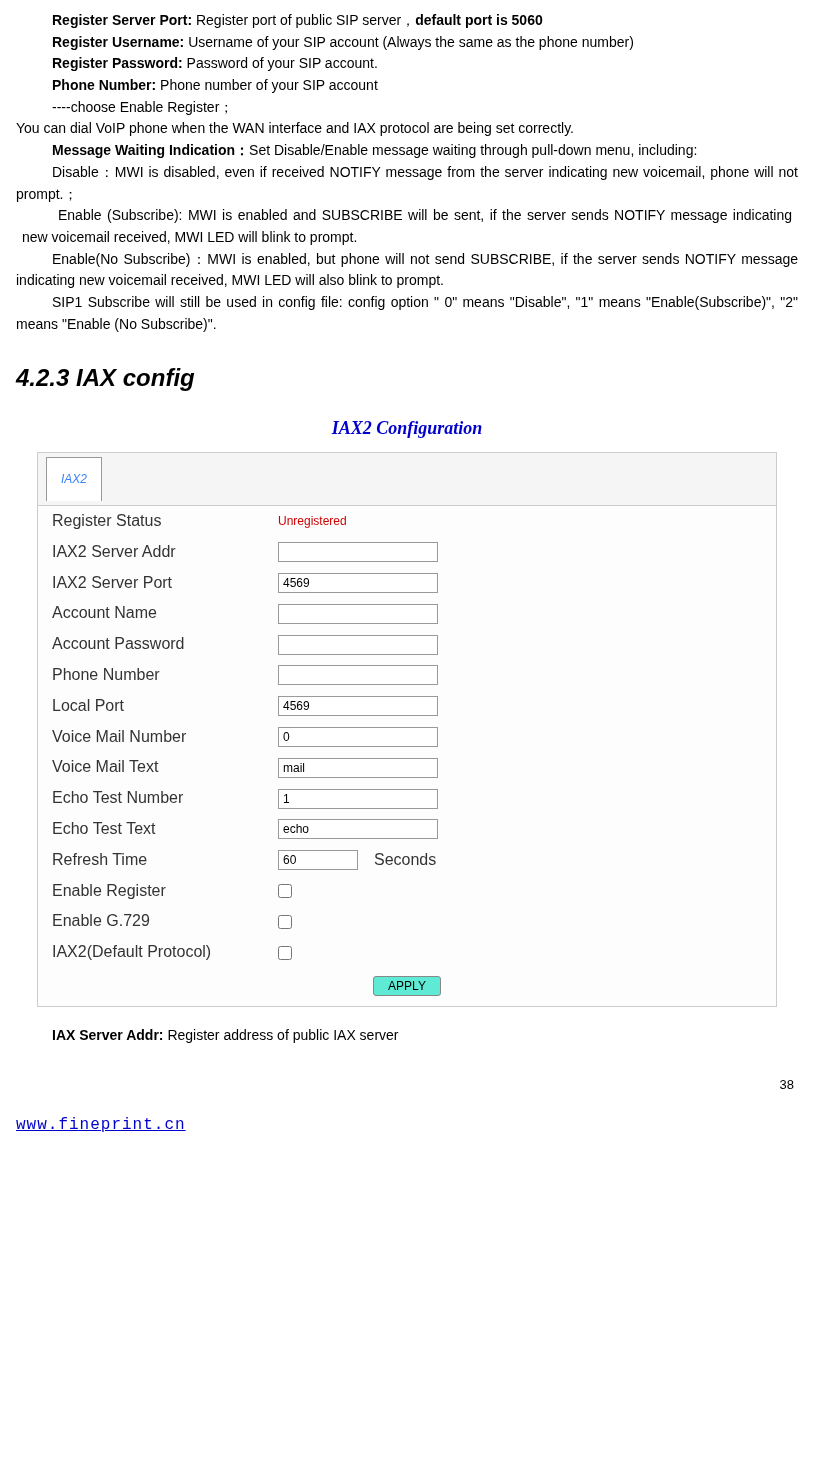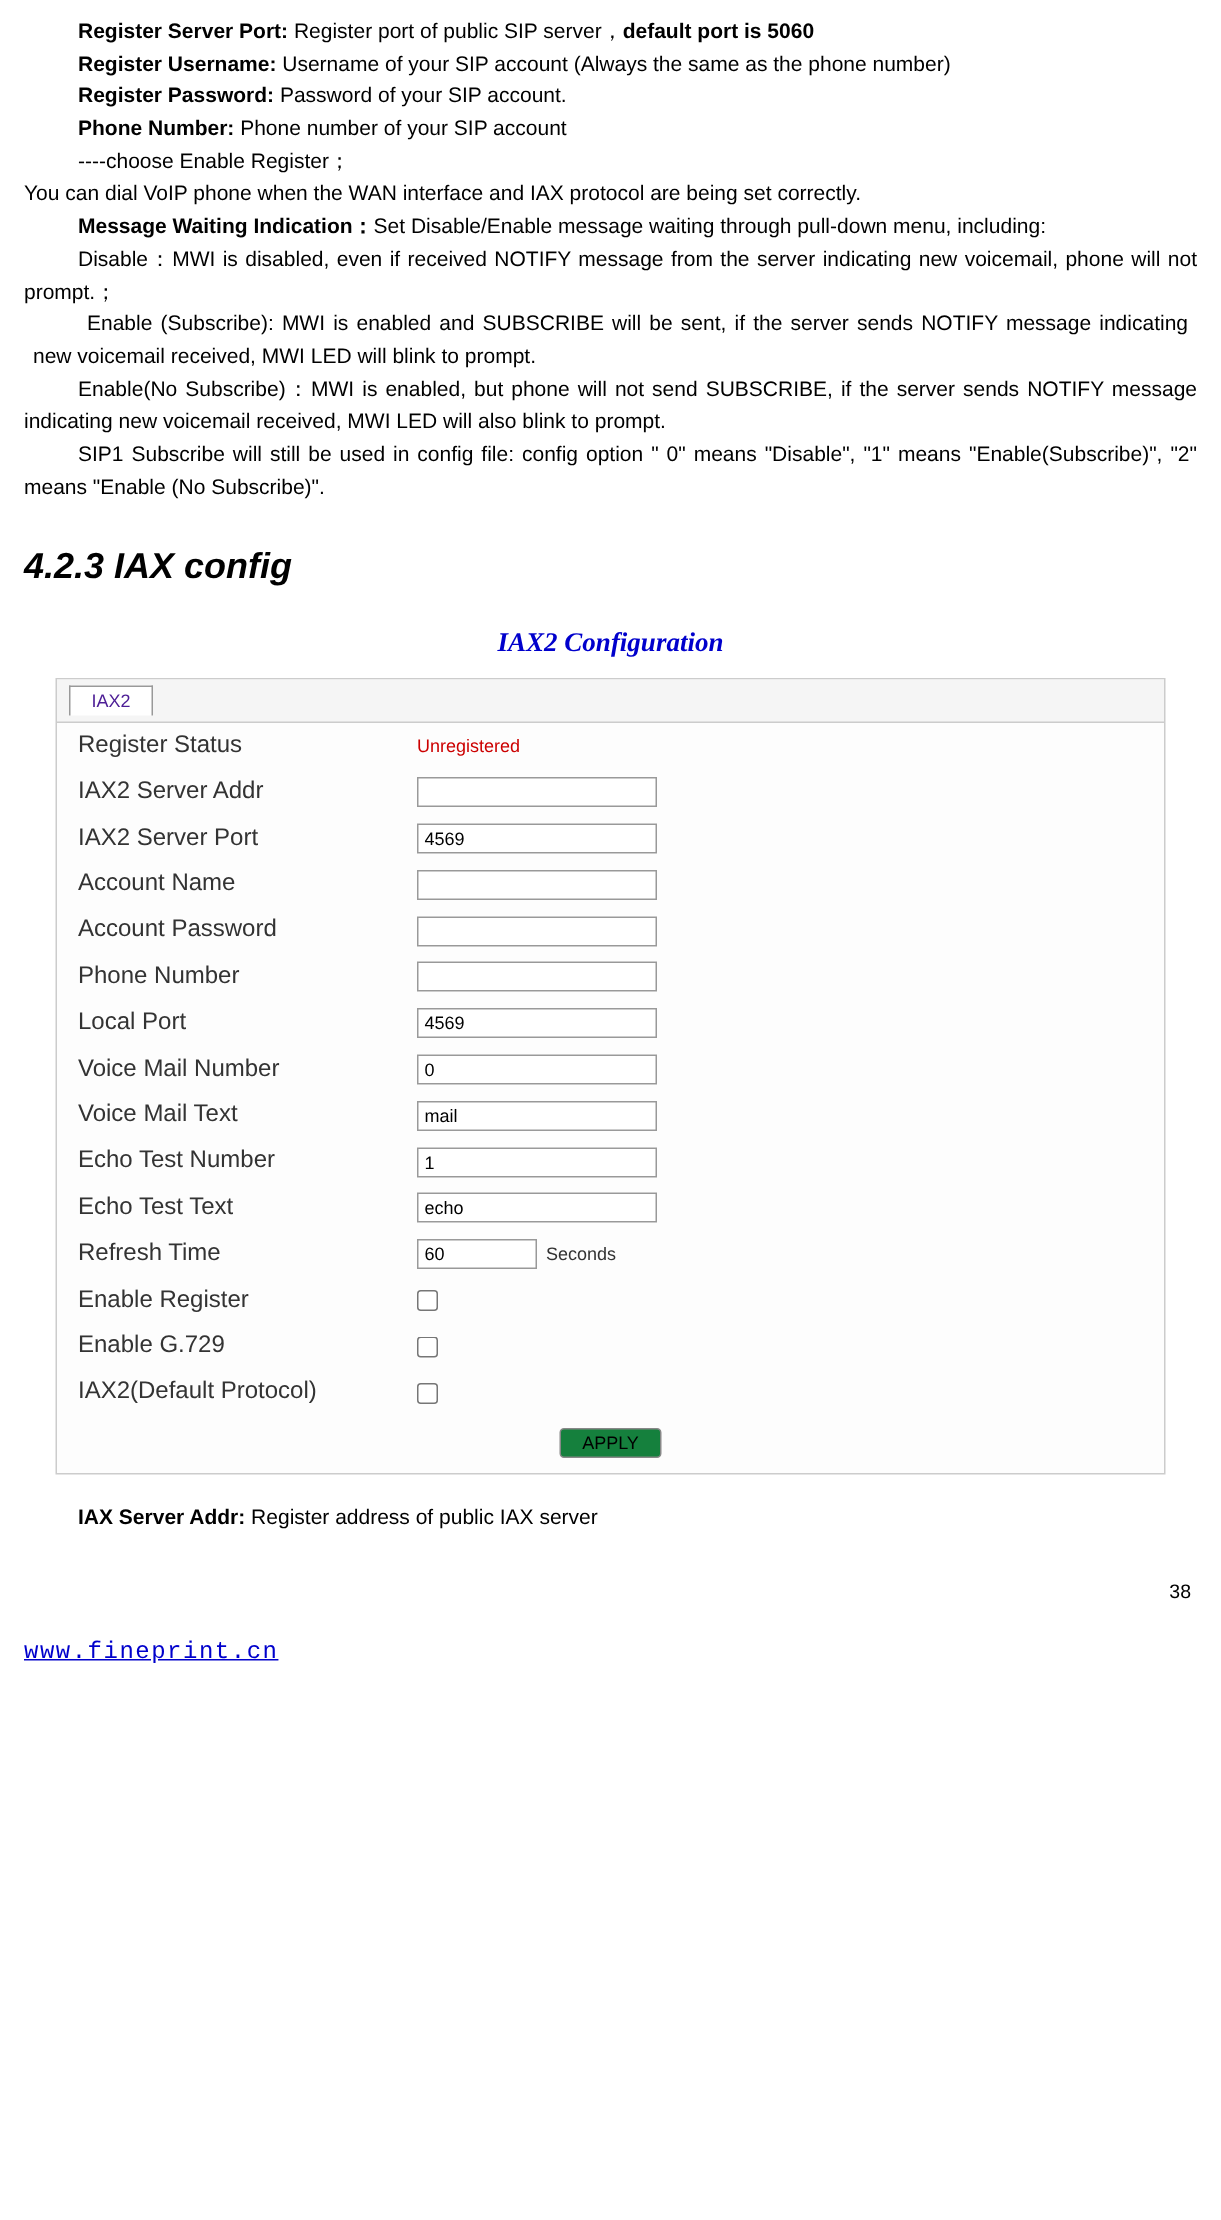--- a/index.html
+++ b/index.html
@@ -5,30 +5,30 @@
     * { box-sizing: border-box; margin: 0; padding: 0; }
     body { font-family: Verdana, Arial, sans-serif; font-size: 14px; color: #000; background: #fff; width: 814px; padding: 10px 16px; line-height: 1.55; }
     .para { margin: 0; text-align: justify; }
     .indent { padding-left: 36px; }
     .bold { font-weight: bold; }
     .section-title { font-family: Arial, sans-serif; font-size: 24px; font-weight: bold; font-style: italic; margin: 24px 0 18px 0; }
     .config-block { margin: 10px auto 18px auto; width: 740px; }
     .config-title { color: #0000cc; font-family: "Times New Roman", serif; font-size: 18px; font-weight: bold; font-style: italic; text-align: center; margin-bottom: 10px; }
     .config-panel { border: 1px solid #ccc; background: #fdfdfd; font-family: Arial, sans-serif; font-size: 12px; color: #333; }
     .tab-row { border-bottom: 1px solid #ccc; padding: 4px 8px; background: #f5f5f5; }
-    .tab { display: inline-block; padding: 0 14px; border: 1px solid #999; border-bottom: none; background: #fff; font-size: 12px; color: #4c1d95; }
+    .tab { display: inline-block; padding: 12px 14px; border: 1px solid #999; border-bottom: none; background: #fff; font-size: 12px; font-style: italic; color: #3b82f6; }
     .form-row { display: flex; align-items: center; padding: 3px 10px; }
     .form-label { width: 230px; font-size: 16px; padding-left: 4px; }
     .form-value-red { color: #c00; font-size: 12px; }
     .form-input { border: 1px solid #999; height: 20px; width: 160px; font-size: 12px; padding: 0 4px; font-family: Arial, sans-serif; background: #fff; }
     .form-input.narrow { width: 80px; }
-    .form-units { font-size: 12px; margin-left: 6px; text-align: center; }
+    .form-units { font-size: 16px; margin-left: 16px; text-align: center; }
     .form-checkbox { width: 14px; height: 14px; margin-left: 0; }
     .apply-row { text-align: center; padding: 8px 0 10px 0; }
-    .apply-btn { font-family: Arial, sans-serif; font-size: 12px; padding: 2px 14px; border: 1px solid #888; background: #15803d; border-radius: 3px; }
+    .apply-btn { font-family: Arial, sans-serif; font-size: 12px; padding: 2px 14px; border: 1px solid #888; background: #5eead4; border-radius: 3px; }
     .pagenum { text-align: right; font-size: 13px; margin-top: 28px; margin-right: 4px; }
     .footer-link { text-align: left; margin-top: 18px; }
     .footer-link a { font-family: "Courier New", monospace; color: #0000cc; text-decoration: underline; font-size: 16px; letter-spacing: 1px; }
   </style>
 </head>
 <body>
 
 <p class="para indent">
   <span class="bold">Register Server Port:</span><span> Register port of public SIP server，</span><span class="bold">default port is 5060</span>
 </p>

